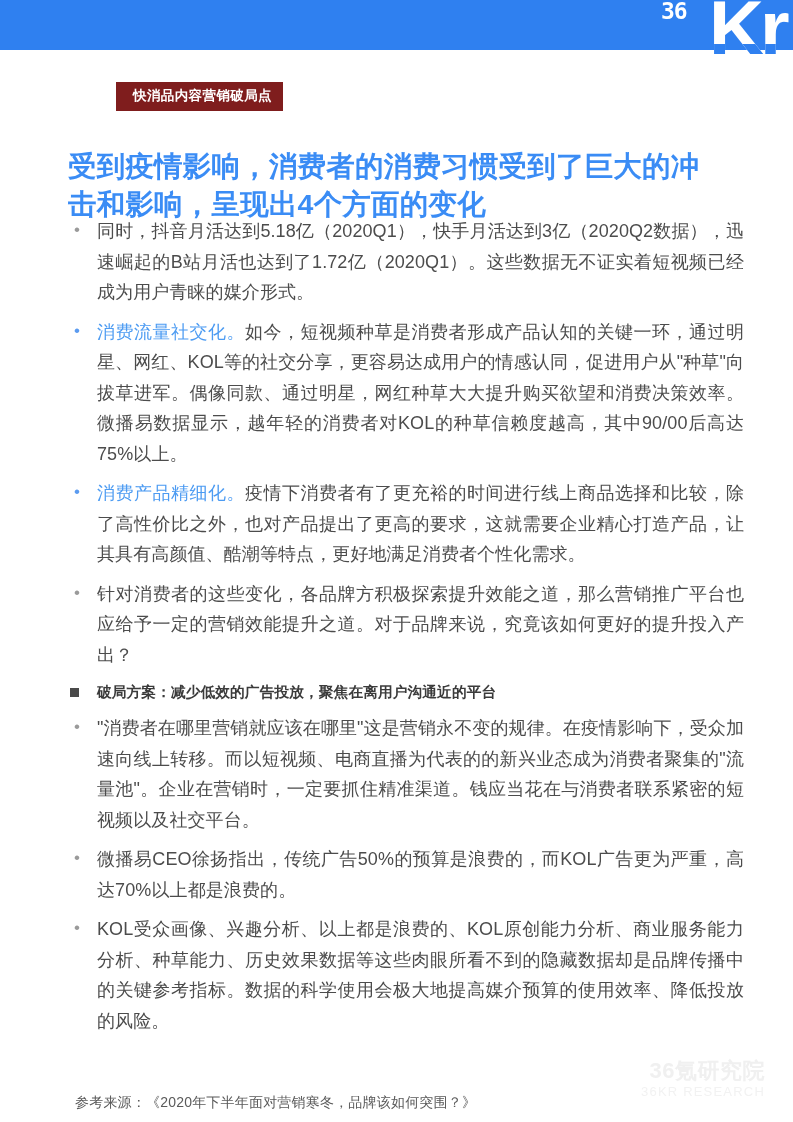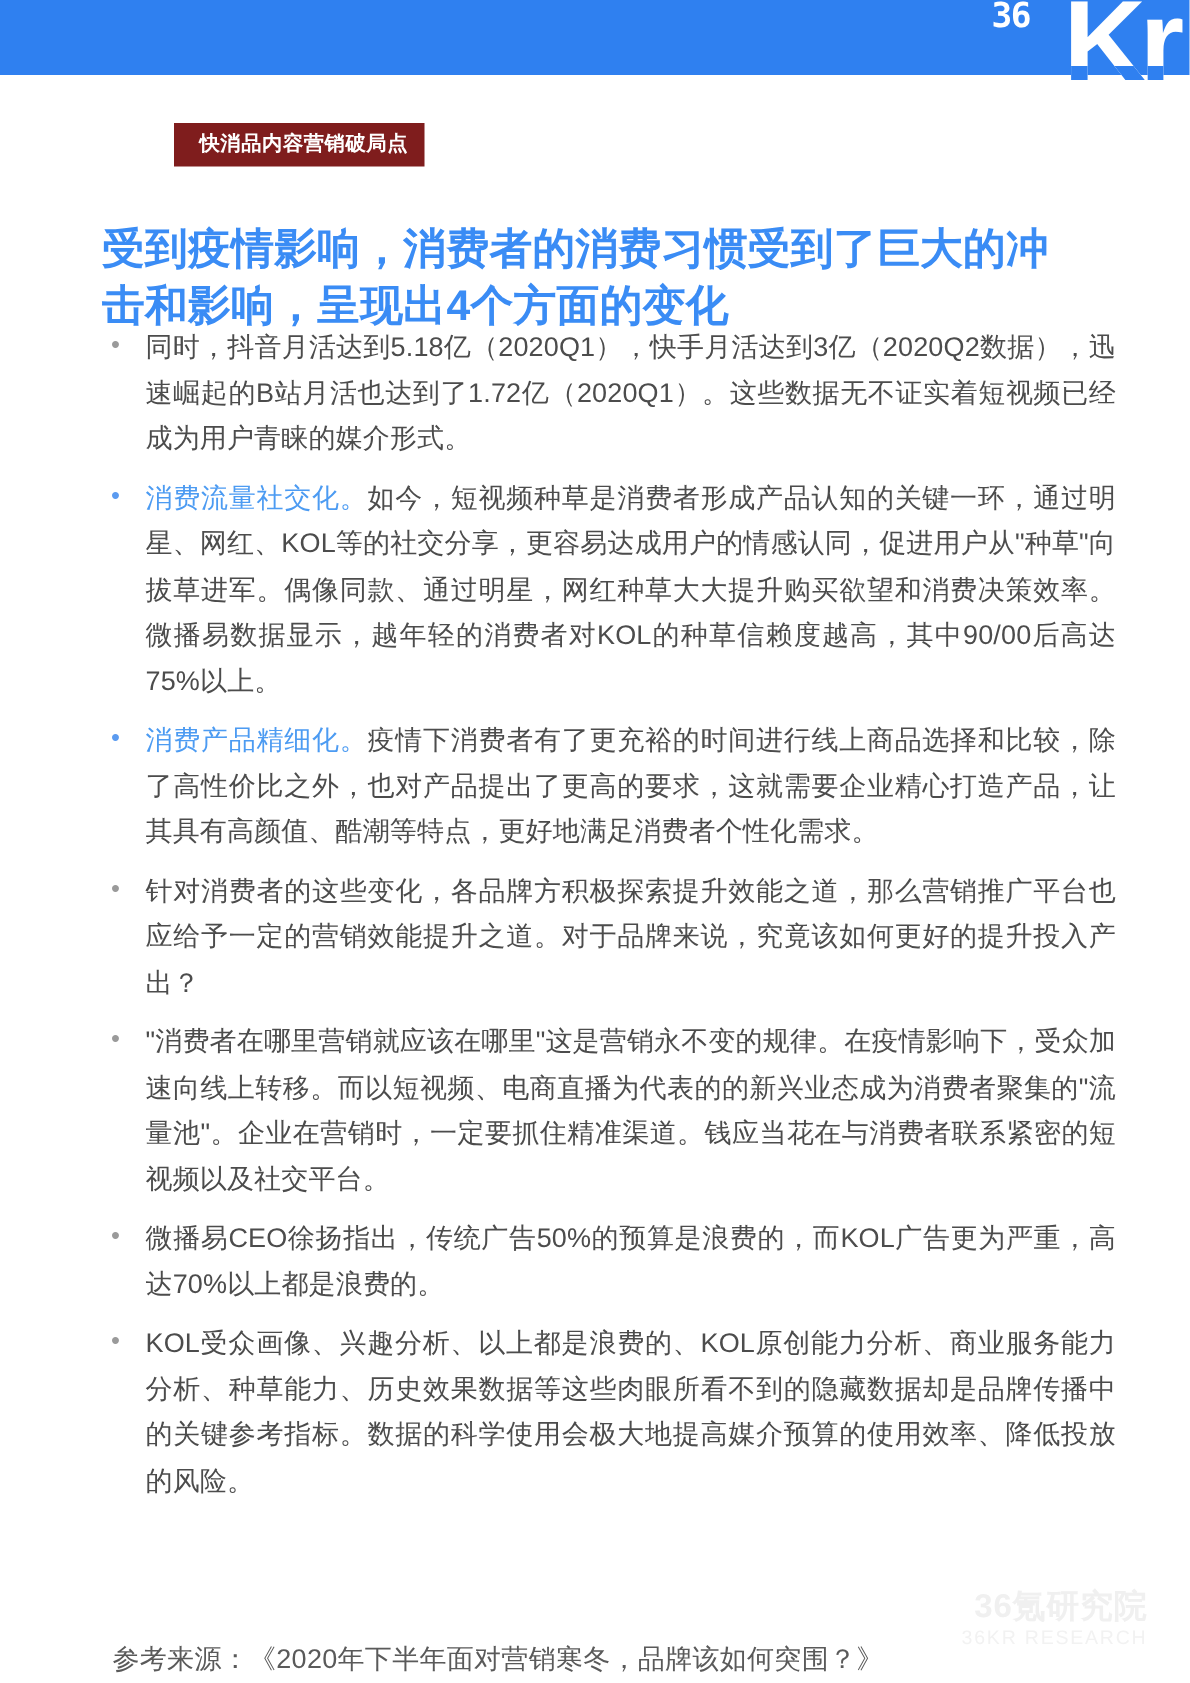--- a/index.html
+++ b/index.html
@@ -158,21 +158,21 @@
   .lead-blue {
     color: #4c9bf2;
     margin-top: 36px;
   }
 
   
   .source-note {
     position: absolute;
     left: 75px;
     top: 1094px;
-    font-size: 18px;
+    font-size: 14px;
     color: #5a5a5a;
     letter-spacing: 0.2px;
     white-space: nowrap;
   }
   .watermark {
     position: absolute;
     right: 28px;
     bottom: 22px;
     text-align: right;
     pointer-events: none;
@@ -220,20 +220,24 @@
       <div class="text"><span class="lead-blue">消费流量社交化。</span><span>如今，短视频种草是消费者形成产品认知的关键一环，通过明星、网红、KOL等的社交分享，更容易达成用户的情感认同，促进用户从"种草"向拔草进军。偶像同款、通过明星，网红种草大大提升购买欲望和消费决策效率。微播易数据显示，越年轻的消费者对KOL的种草信赖度越高，其中90/00后高达75%以上。</span></div>
     </div>
     <div class="item dot-blue">
       <span class="marker">•</span>
       <div class="text"><span class="lead-blue">消费产品精细化。</span><span>疫情下消费者有了更充裕的时间进行线上商品选择和比较，除了高性价比之外，也对产品提出了更高的要求，这就需要企业精心打造产品，让其具有高颜值、酷潮等特点，更好地满足消费者个性化需求。</span></div>
     </div>
     <div class="item dot">
       <span class="marker">•</span>
       <div class="text">针对消费者的这些变化，各品牌方积极探索提升效能之道，那么营销推广平台也应给予一定的营销效能提升之道。对于品牌来说，究竟该如何更好的提升投入产出？</div>
     </div>
+    <div class="item square">
+      <span class="marker"></span>
+      <div class="text">破局方案：减少低效的广告投放，聚焦在离用户沟通近的平台</div>
+    </div>
     <div class="item dot">
       <span class="marker">•</span>
       <div class="text">"消费者在哪里营销就应该在哪里"这是营销永不变的规律。在疫情影响下，受众加速向线上转移。而以短视频、电商直播为代表的的新兴业态成为消费者聚集的"流量池"。企业在营销时，一定要抓住精准渠道。钱应当花在与消费者联系紧密的短视频以及社交平台。</div>
     </div>
     <div class="item dot">
       <span class="marker">•</span>
       <div class="text">微播易CEO徐扬指出，传统广告50%的预算是浪费的，而KOL广告更为严重，高达70%以上都是浪费的。</div>
     </div>
     <div class="item dot">
       <span class="marker">•</span>

